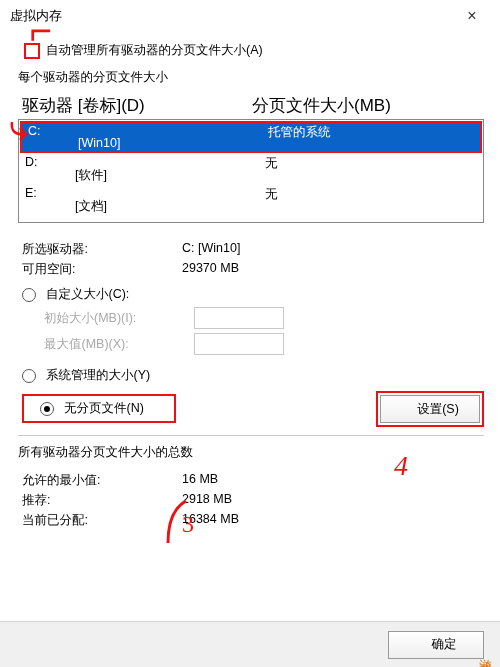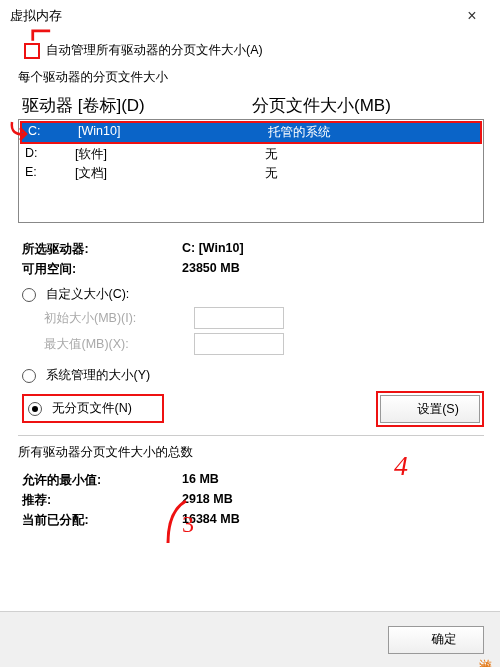--- a/index.html
+++ b/index.html
@@ -10,50 +10,50 @@
 .content { padding:6px 16px 0 18px; }
 .checkbox-line { display:flex; align-items:flex-end; margin:4px 0 10px 6px; }
 .checkbox-box { width:16px; height:16px; border:2px solid #e11; margin-right:6px; position:relative; background:#fff; }
 .section-label { margin:2px 0 6px 0; }
 .list-hdr { display:flex; padding:2px 4px; font-size:17px; }
 .list-hdr .c1 { flex:0 0 230px; }
 .list-hdr .c2 { flex:1; }
 .drive-list { border:1px solid #888; height:104px; background:#fff; overflow:hidden; }
 .drive-row { display:flex; padding:1px 6px; font-size:12.5px; }
 .drive-row .c1a { flex:0 0 50px; }
-.drive-row .c1b { flex:0 0 190px; }
+.drive-row .c1b { flex:0 0 190px;margin-top:12px; }
 .drive-row .c2 { flex:1; }
 .drive-row.selected { background:#0a64c8; color:#fff; }
 .anno-red-row { border:2px solid #e11; margin:1px; }
 .info-block { margin:18px 4px 8px 4px; }
-.info-row { display:flex; margin:3px 0;font-weight:bold; }
+.info-row { display:flex; margin:3px 0; }
 .info-row .k { flex:0 0 160px; }
 .info-row .v { flex:1; }
 .radio-line { display:flex; align-items:center; margin:6px 0 4px 4px; }
 .radio { width:14px; height:14px; border:1px solid #555; border-radius:50%; margin-right:10px; position:relative; }
 .radio.on::after { content:""; position:absolute; width:6px; height:6px; background:#000; border-radius:50%; top:3px; left:3px; }
 .subfield { display:flex; align-items:center; margin:4px 0 4px 26px; color:#a9a9a9; }
 .subfield .lbl { flex:0 0 150px; }
 .subfield input { width:90px; height:22px; border:1px solid #c8c8c8; background:#fff; color:#aaa; padding:0 4px; font-size:12px; }
 .set-area { display:flex; margin:6px 0 8px 0; }
 .set-area .left { flex:1; }
 .btn { height:28px; min-width:100px; border:1px solid #999; background:linear-gradient(#fff,#efefef); display:inline-flex; align-items:center; justify-content:center; cursor:default; font-size:12.5px;padding-left:16px; }
 .set-btn-wrap { position:relative; align-self:flex-end; }
 .anno-red-btn { border:2px solid #e11; padding:2px; display:inline-block; }
 hr.sep { border:none; border-top:1px solid #ccc; margin:6px 0 8px 0; }
-.bottom-bar { position:absolute; bottom:0; left:0; right:0; height:56px; background:#f0f0f0; border-top:1px solid #d0d0d0; display:flex; align-items:center; justify-content:flex-end; padding:0 16px; gap:10px; }
+.bottom-bar { position:absolute; bottom:0; left:0; right:0; height:46px; background:#f0f0f0; border-top:1px solid #d0d0d0; display:flex; align-items:center; justify-content:flex-end; padding:0 16px; gap:10px; }
 .bottom-bar .btn { min-width:96px; }
 .watermark { position:absolute; right:6px; bottom:10px; font-size:13px; color:#e37a1a; text-shadow:0 0 2px #fff; writing-mode:vertical-rl; letter-spacing:2px; pointer-events:none; }
 .anno-red-hook { position:absolute; top:28px; left:30px; width:22px; height:22px; pointer-events:none; }
 .anno-red-hook svg { width:100%; height:100%; }
 .anno-arrow2 { position:absolute; top:118px; left:8px; pointer-events:none; }
 .anno3 { position:absolute; left:182px; top:511px; color:#e11; font-size:24px; font-family:"Comic Sans MS",cursive; pointer-events:none; }
 .anno3 svg { position:absolute; top:-14px; left:-18px; }
 .anno4 { position:absolute; right:92px; top:450px; color:#e11; font-size:28px; font-style:italic; font-family:"Comic Sans MS",cursive; pointer-events:none; }
-.no-page-wrap { border:2px solid #e11; padding:4px 30px 4px 4px; display:inline-flex; align-items:center; }
+.no-page-wrap { border:2px solid #e11; padding:4px 30px 4px 16px; display:inline-flex; align-items:center; }
 </style>
 </head>
 <body>
 
 <div class="titlebar">
   <span class="title">虚拟内存</span>
   <div class="close">
       <span>×</span>
     </div>
 </div>
@@ -90,21 +90,21 @@
     </div>
   </div>
 
   <div class="info-block">
     <div class="info-row">
       <span class="k">所选驱动器:</span>
       <span class="v">C:  [Win10]</span>
     </div>
     <div class="info-row">
       <span class="k">可用空间:</span>
-      <span class="v">23850 MB</span>
+      <span class="v">29370 MB</span>
     </div>
   </div>
 
   <div class="radio-line">
     <span class="radio"></span>
     <span>自定义大小(C):</span>
   </div>
   <div class="subfield">
     <span class="lbl">初始大小(MB)(I):</span>
     <input type="text" disabled="" style="">

